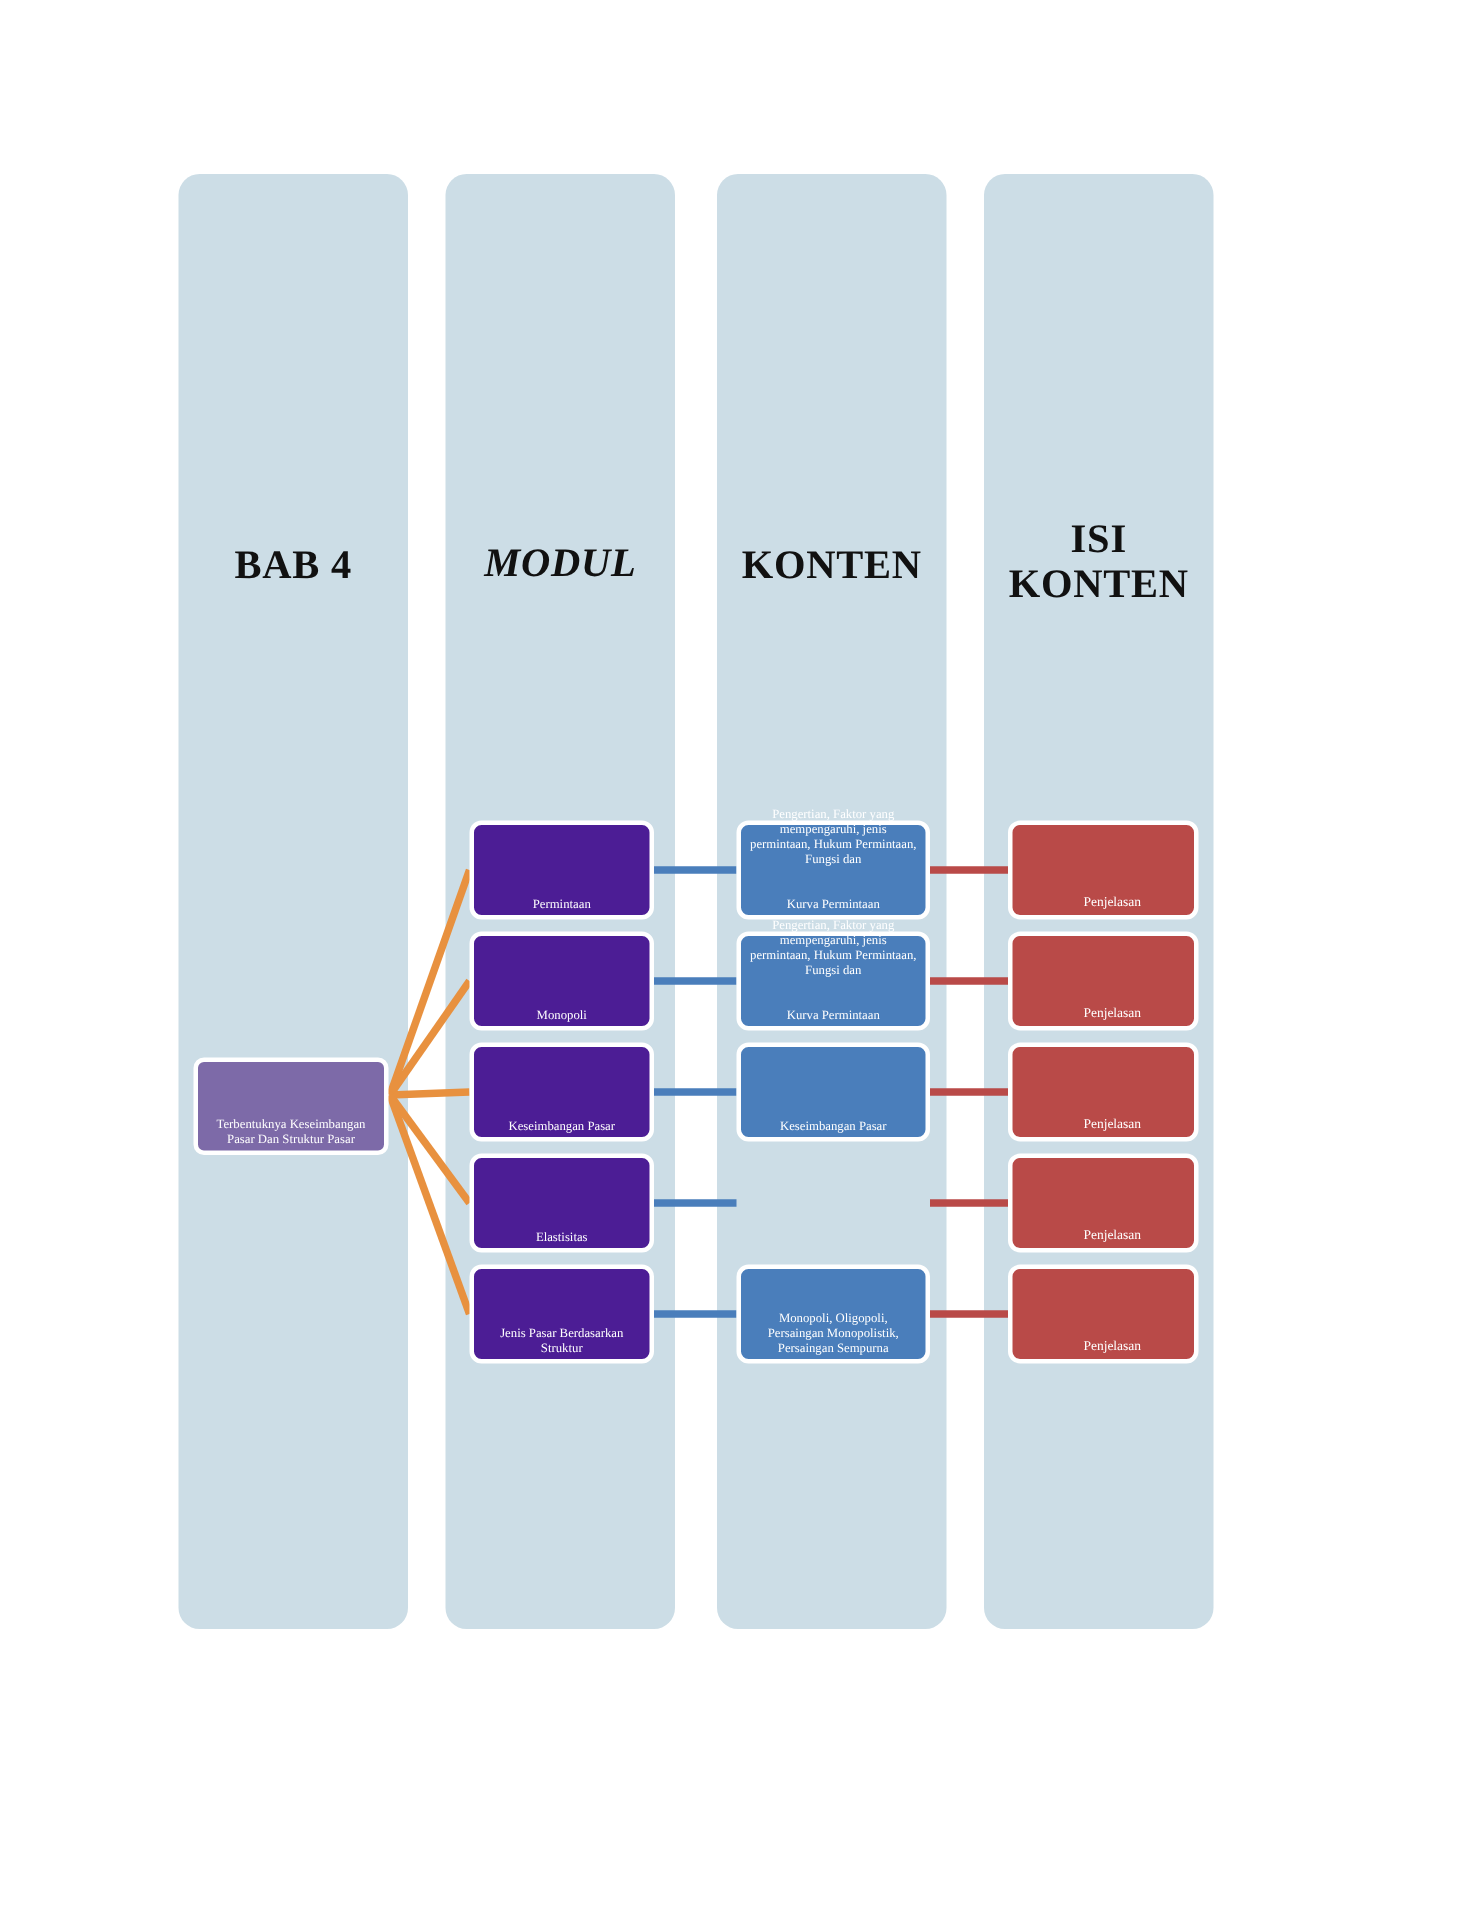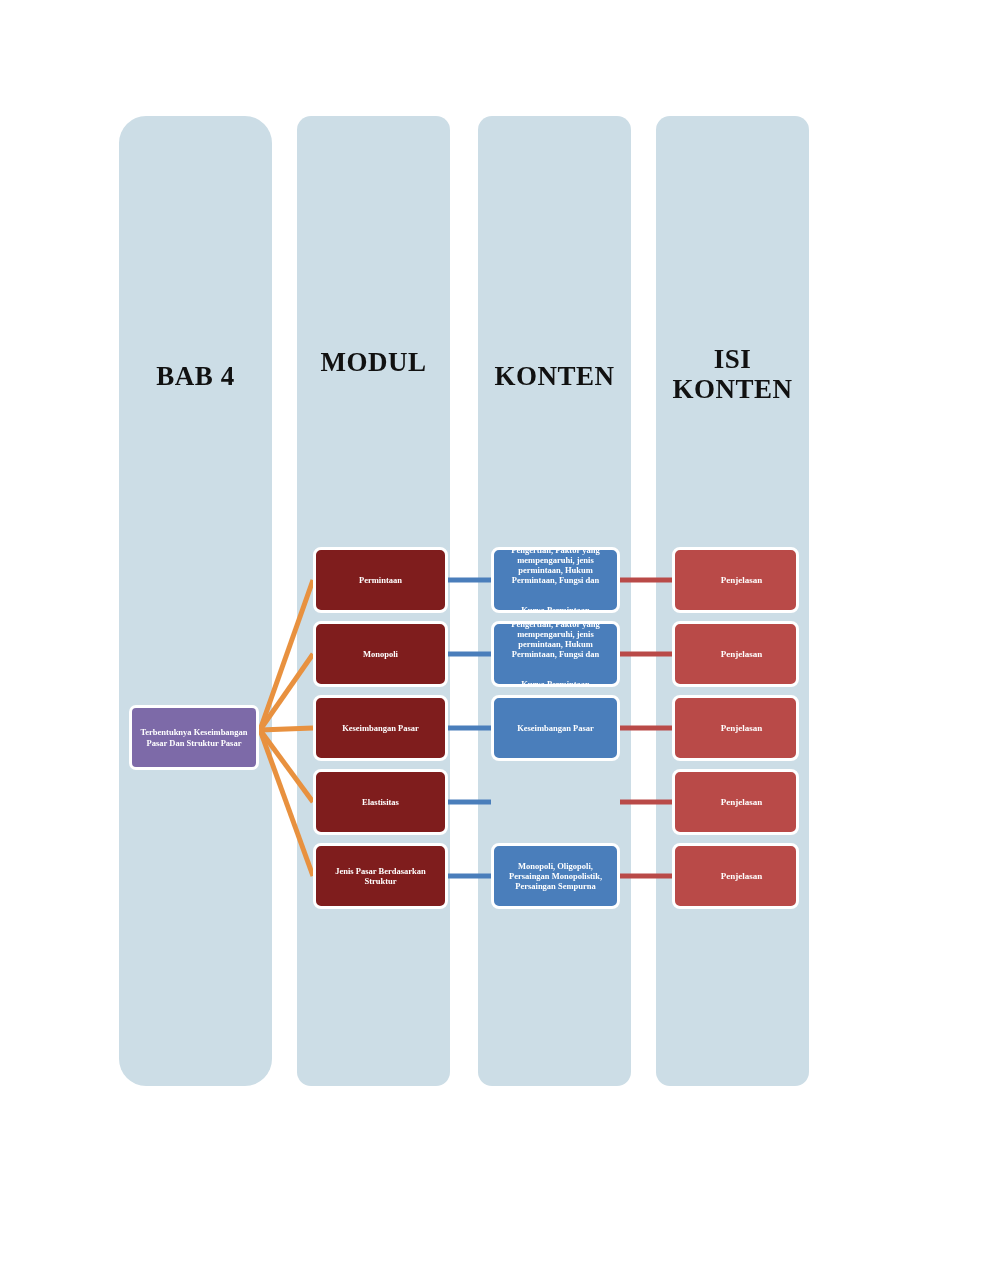--- a/index.html
+++ b/index.html
@@ -25,84 +25,84 @@
 
   
   .column {
     position: absolute;
     background: #ccdde6;
     border-radius: 14px;
     top: 116px;
     height: 970px;
     width: 153px;
   }
-  .col-1 { left: 119px; border-radius: 27px; }
+  .col-1 { left: 119px; }
   .col-2 { left: 297px; }
   .col-3 { left: 478px; }
   .col-4 { left: 656px; }
 
   .col-header {
     position: absolute;
     left: 0;
     width: 100%;
     text-align: center;
     font-family: "Liberation Serif", serif;
     font-weight: bold;
     font-size: 27px;
     color: #111111;
     letter-spacing: 0.5px;
     line-height: 1.12;
   }
   .col-1 .col-header { top: 245px; }
-  .col-2 .col-header { top: 231px; }
+  .col-2 .col-header { top: 244px; font-style: italic; }
   .col-3 .col-header { top: 245px; }
   .col-4 .col-header { top: 228px; }
 
   
   #lines {
     position: absolute;
     left: 0;
     top: 0;
     width: 989px;
     height: 1280px;
     pointer-events: none;
   }
 
   
   .node {
     position: absolute;
     border-radius: 8px;
     border: 3px solid #ffffff;
     box-sizing: border-box;
     display: flex;
-    align-items: center;
+    align-items: flex-end;
     justify-content: center;
     text-align: center;
     color: #ffffff;
     font-family: "Liberation Serif", serif;
-    font-weight: bold;
+    font-weight: normal;
     line-height: 1.18;
     padding: 3px 6px;
   }
 
   .node-root {
     left: 129px;
     top: 705px;
     width: 130px;
     height: 65px;
     background: #7d6aa8;
     font-size: 8.5px;
     border-radius: 7px;
   }
 
   .node-modul {
     left: 313px;
-    width: 135px;
+    width: 123px;
     height: 66px;
-    background: #7f1d1d;
+    background: #4c1d95;
     font-size: 8.5px;
   }
 
   .node-konten {
     left: 491px;
     width: 129px;
     height: 66px;
     background: #4a7ebb;
     font-size: 8.5px;
   }

